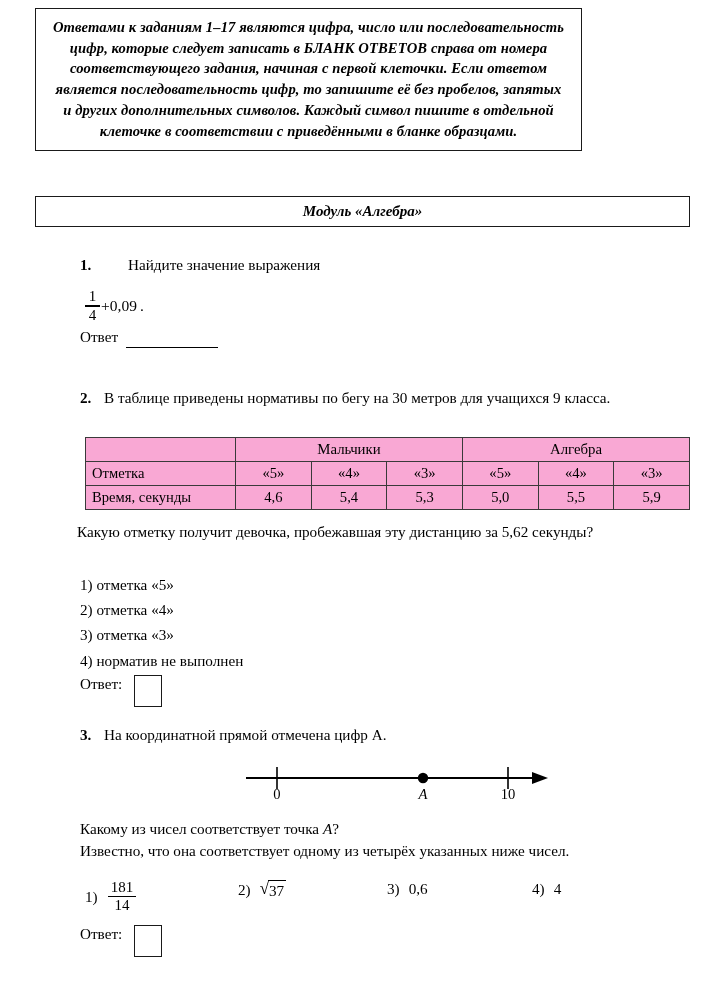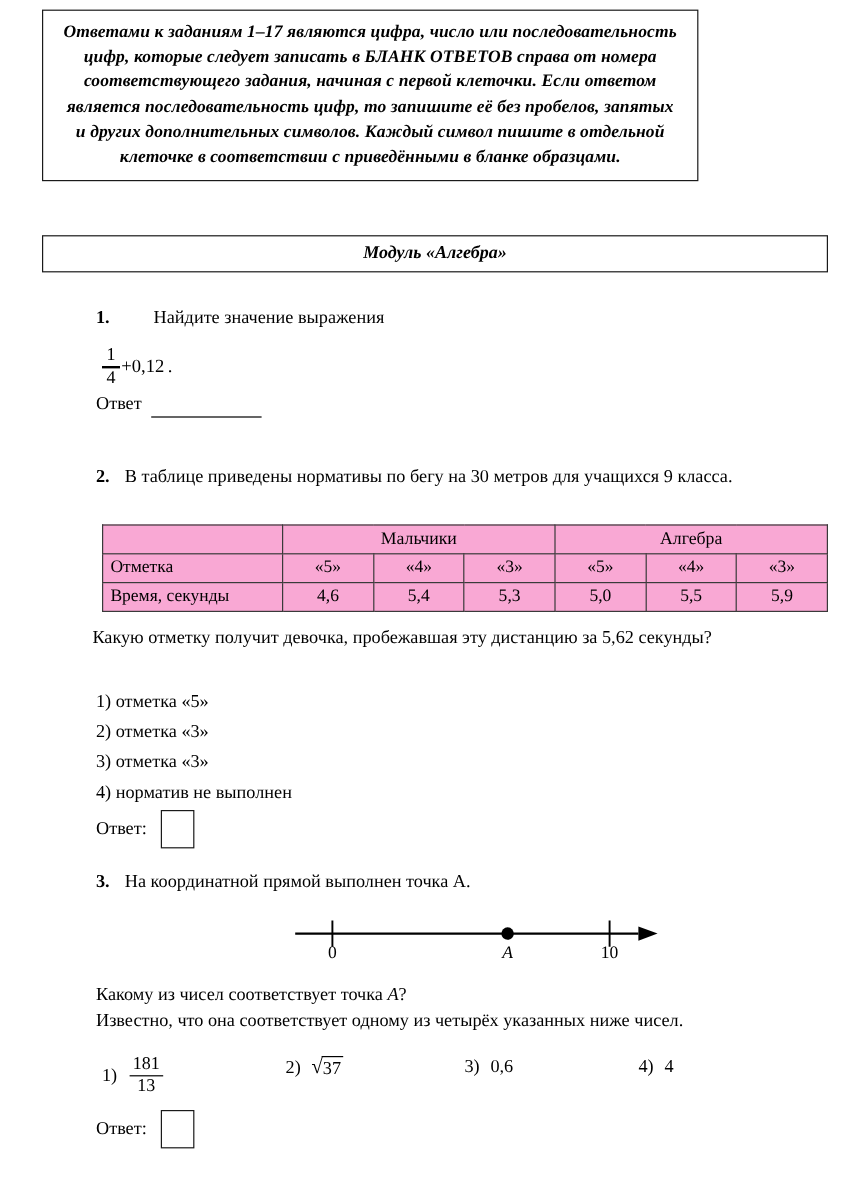--- a/index.html
+++ b/index.html
@@ -152,21 +152,21 @@
     left: 80px;
     top: 577px;
     font-size: 15.2px;
     line-height: 1.0;
   }
   .options .opt { margin-bottom: 10px; }
 
   .answer-box-row {
     position: absolute;
     display: flex;
-    align-items: center;
+    align-items: flex-start;
     gap: 12px;
     font-size: 15.2px;
   }
   #ans2 { left: 80px; top: 675px; }
   #ans3 { left: 80px; top: 925px; }
   .answer-box {
     width: 26px;
     height: 30px;
     border: 1.5px solid #1a1a1a;
     background: #fff;
@@ -255,21 +255,21 @@
       <span class="task-num">1.</span>
       <span>Найдите значение выражения</span>
     </div>
     <div class="expr-row">
       <span class="frac">
         <span class="num">1</span>
         <span class="bar"></span>
         <span class="den">4</span>
       </span>
       <span>+</span>
-      <span>0,12</span>
+      <span>0,09</span>
       <span style="margin-left:3px">.</span>
     </div>
     <div class="answer-line-row">
       <span>Ответ</span>
       <span class="answer-underline"></span>
     </div>
   </div>
 
   <div class="task" id="task2">
     <div class="t2-head">
@@ -303,34 +303,34 @@
       <td>5,5</td>
       <td>5,9</td>
     </tr>
   </tbody>
     </table>
 
   <div class="q-para">Какую отметку получит девочка, пробежавшая эту дистанцию за 5,62 секунды?</div>
 
   <div class="options">
     <div class="opt">1) отметка «5»</div>
-    <div class="opt">2) отметка «3»</div>
+    <div class="opt">2) отметка «4»</div>
     <div class="opt">3) отметка «3»</div>
     <div class="opt">4) норматив не выполнен</div>
   </div>
 
   <div class="answer-box-row" id="ans2">
     <span>Ответ:</span>
     <span class="answer-box"></span>
   </div>
 
   <div class="task" id="task3">
     <div class="t3-head">
       <span class="task-num">3.</span>
-      <span>На координатной прямой выполнен точка А.</span>
+      <span>На координатной прямой отмечена цифр А.</span>
     </div>
   </div>
 
   <div class="numline-wrap">
     <svg width="310" height="44" viewBox="0 0 310 44">
       <line x1="6" y1="16" x2="292" y2="16" stroke="#000" stroke-width="1.8"></line>
       <polygon points="292,10 308,16 292,22" fill="#000"></polygon>
       <line x1="37" y1="5" x2="37" y2="27" stroke="#000" stroke-width="1.6"></line>
       <line x1="268" y1="5" x2="268" y2="27" stroke="#000" stroke-width="1.6"></line>
       <circle cx="183" cy="16" r="5.2" fill="#000"></circle>
@@ -346,21 +346,21 @@
     <div><span>Какому из чисел соответствует точка </span><span class="ital">A</span><span>?</span></div>
     <div>Известно, что она соответствует одному из четырёх указанных ниже чисел.</div>
   </div>
 
   <div class="choices">
     <div class="choice" style="left:0px">
       <span class="marker">1)</span>
       <span class="frac">
         <span class="num">181</span>
         <span class="bar"></span>
-        <span class="den">13</span>
+        <span class="den">14</span>
       </span>
     </div>
     <div class="choice" style="left:153px">
       <span class="marker">2)</span>
       <span class="sqrt">
         <span class="radical">√</span>
         <span class="radicand">37</span>
       </span>
     </div>
     <div class="choice" style="left:302px">

